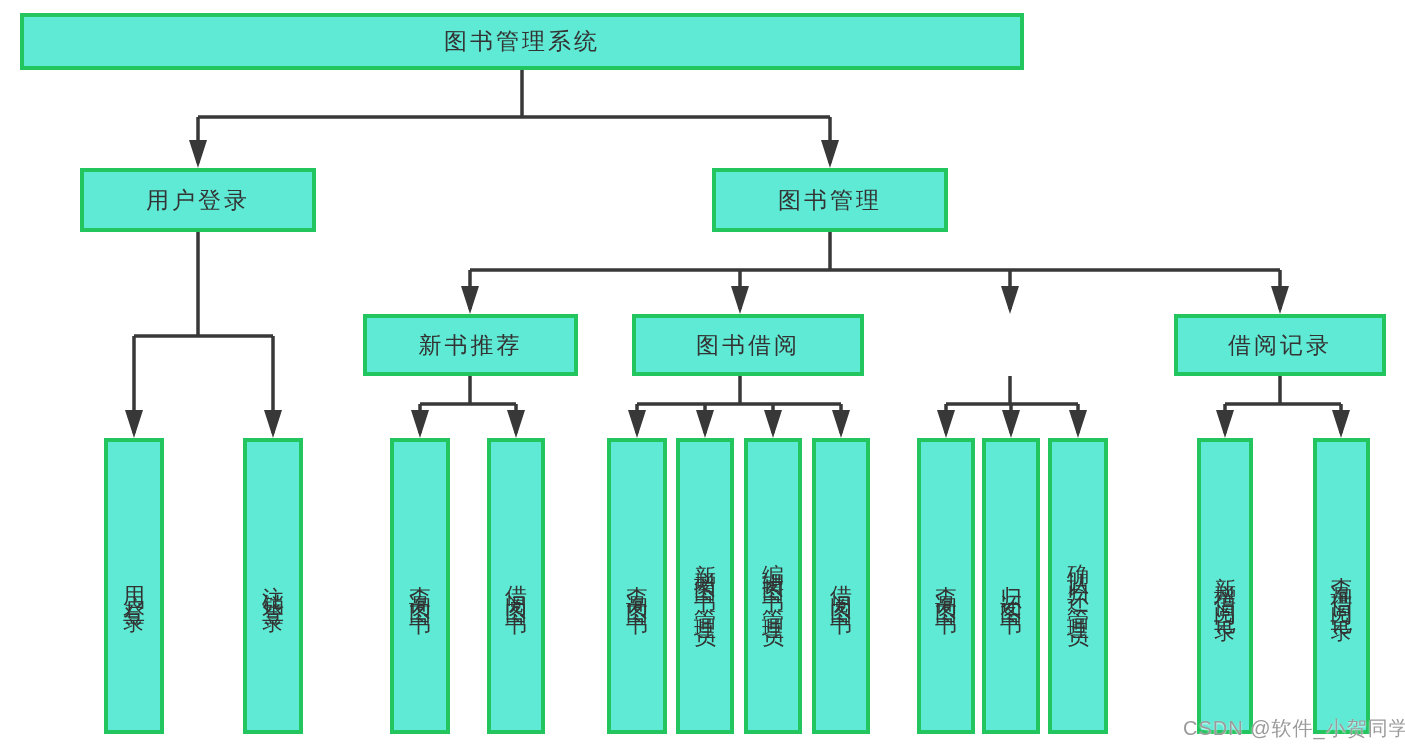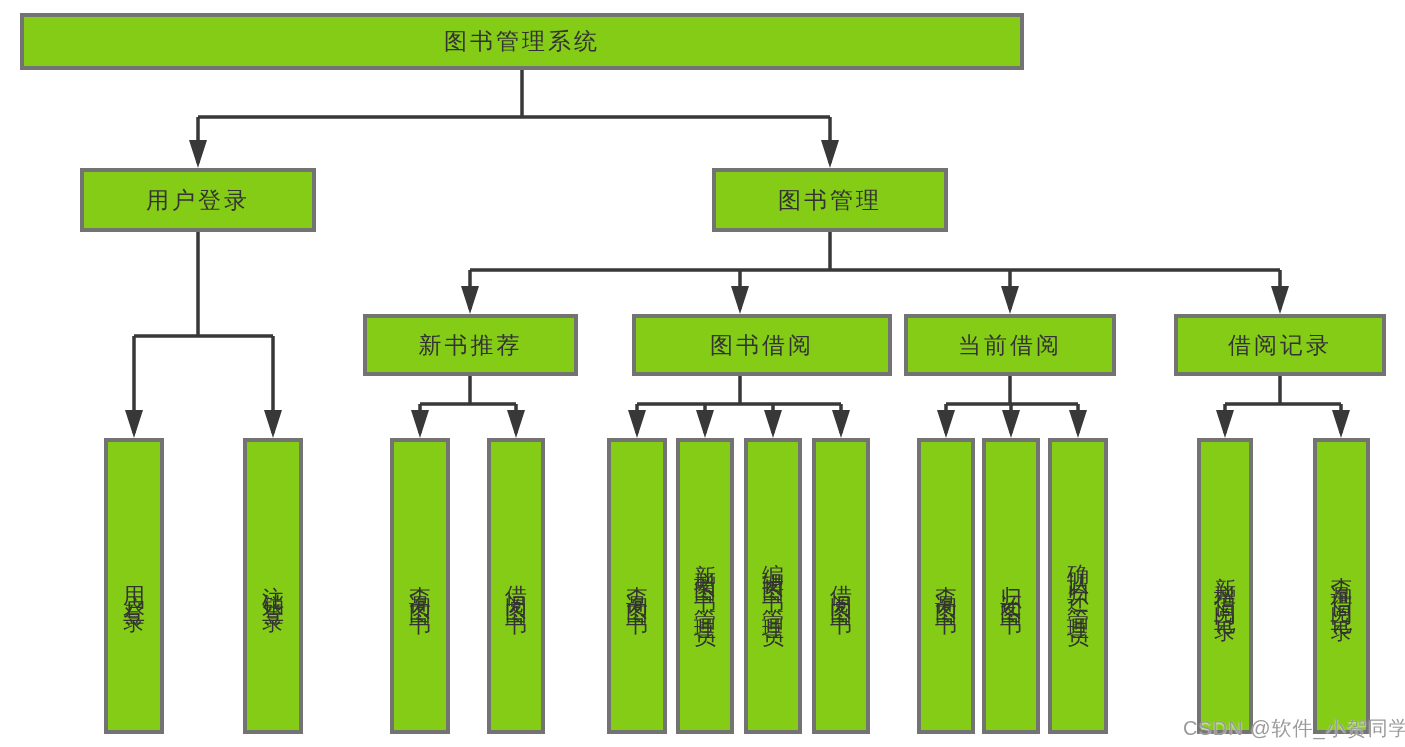--- a/index.html
+++ b/index.html
@@ -2,22 +2,22 @@
 <html><head>
 <meta charset="utf-8">
 <style>
   html,body{margin:0;padding:0;background:#ffffff;}
   .stage{
     position:relative;width:1405px;height:747px;background:#ffffff;
     font-family:"Liberation Sans","DejaVu Sans",sans-serif;overflow:hidden;
   }
   svg.connectors{position:absolute;left:0;top:0;width:1405px;height:747px;}
   .box{
-    position:absolute;box-sizing:border-box;background:#84cc16;
-    border:4px solid #737373;display:flex;align-items:center;justify-content:center;
+    position:absolute;box-sizing:border-box;background:#5eead4;
+    border:4px solid #22c55e;display:flex;align-items:center;justify-content:center;
   }
   .lvl2{top:168px;height:64px;}
   .lvl3{top:314px;height:62px;text-align:right;}
   .leaf{top:438px;height:296px;}
   .root{left:20px;top:13px;width:1004px;height:57px;}
   .hlabel{font-size:23px;letter-spacing:3px;color:#333333;white-space:nowrap;}
   .vlabel{
     writing-mode:vertical-rl;font-size:22px;letter-spacing:9px;
     line-height:1;color:#333333;
   }
@@ -59,25 +59,22 @@
   <div class="box lvl2" style="left:80px;width:236px;">
     <span class="hlabel">用户登录</span>
   </div>
   <div class="box lvl2" style="left:712px;width:236px;text-align:right;">
     <span class="hlabel">图书管理</span>
   </div>
 
   <div class="box lvl3" style="left:363px;width:215px;">
     <span class="hlabel">新书推荐</span>
   </div>
-  <div class="box lvl3" style="left:632px;width:260px;">
+  <div class="box lvl3" style="left:632px;width:232px;">
     <span class="hlabel">图书借阅</span>
-  </div>
-  <div class="box lvl3" style="left:904px;width:212px;">
-    <span class="hlabel">当前借阅</span>
   </div>
   <div class="box lvl3" style="left:1174px;width:212px;">
     <span class="hlabel">借阅记录</span>
   </div>
 
   <div class="box leaf" style="left:104px;width:60px;">
     <span class="vlabel">用户登录</span>
   </div>
   <div class="box leaf" style="left:243px;width:60px;">
     <span class="vlabel">注销登录</span>

